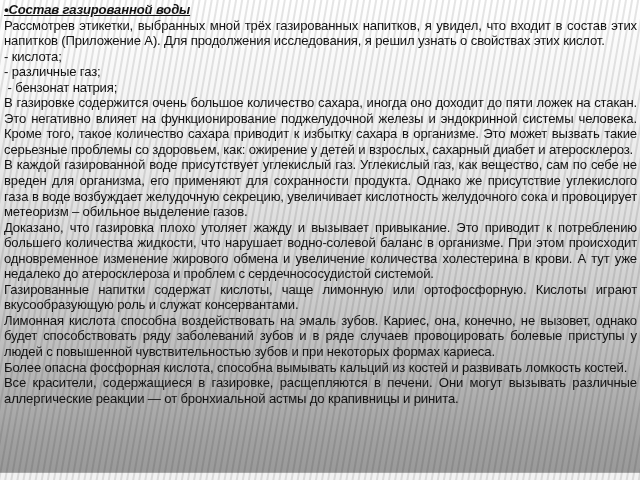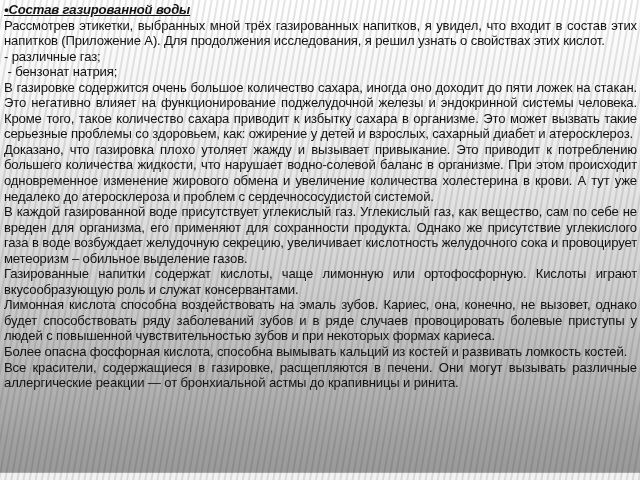--- a/index.html
+++ b/index.html
@@ -25,23 +25,24 @@
 </style>
 </head>
 <body>
 
 <div class="bg"></div>
 
 <div class="content">
   <p class="title">•Состав газированной воды</p>
   <p>Рассмотрев этикетки, выбранных мной трёх газированных напитков, я увидел, что входит в состав этих напитков (Приложение А). Для продолжения исследования, я решил узнать о свойствах этих кислот.</p>
   <div>
+    <p class="item">- кислота;</p>
     <p class="item">- различные газ;</p>
     <p class="item" style="white-space:pre"> - бензонат натрия;</p>
   </div>
   <p>В газировке содержится очень большое количество сахара, иногда оно доходит до пяти ложек на стакан. Это негативно влияет на функционирование поджелудочной железы и эндокринной системы человека. Кроме того, такое количество сахара приводит к избытку сахара в организме. Это может вызвать такие серьезные проблемы со здоровьем, как: ожирение у детей и взрослых, сахарный диабет и атеросклероз.</p>
+  <p>В каждой газированной воде присутствует углекислый газ. Углекислый газ, как вещество, сам по себе не вреден для организма, его применяют для сохранности продукта. Однако же присутствие углекислого газа в воде возбуждает желудочную секрецию, увеличивает кислотность желудочного сока и провоцирует метеоризм – обильное выделение газов.</p>
   <p>Доказано, что газировка плохо утоляет жажду и вызывает привыкание. Это приводит к потреблению большего количества жидкости, что нарушает водно-солевой баланс в организме. При этом происходит одновременное изменение жирового обмена и увеличение количества холестерина в крови. А тут уже недалеко до атеросклероза и проблем с сердечнососудистой системой.</p>
-  <p>В каждой газированной воде присутствует углекислый газ. Углекислый газ, как вещество, сам по себе не вреден для организма, его применяют для сохранности продукта. Однако же присутствие углекислого газа в воде возбуждает желудочную секрецию, увеличивает кислотность желудочного сока и провоцирует метеоризм – обильное выделение газов.</p>
   <p>Газированные напитки содержат кислоты, чаще лимонную или ортофосфорную. Кислоты играют вкусообразующую роль и служат консервантами.</p>
   <p>Лимонная кислота способна воздействовать на эмаль зубов. Кариес, она, конечно, не вызовет, однако будет способствовать ряду заболеваний зубов и в ряде случаев провоцировать болевые приступы у людей с повышенной чувствительностью зубов и при некоторых формах кариеса.</p>
   <p>Более опасна фосфорная кислота, способна вымывать кальций из костей и развивать ломкость костей.</p>
   <p>Все красители, содержащиеся в газировке, расщепляются в печени. Они могут вызывать различные аллергические реакции — от бронхиальной астмы до крапивницы и ринита.</p>
 </div>
 
 </body></html>

